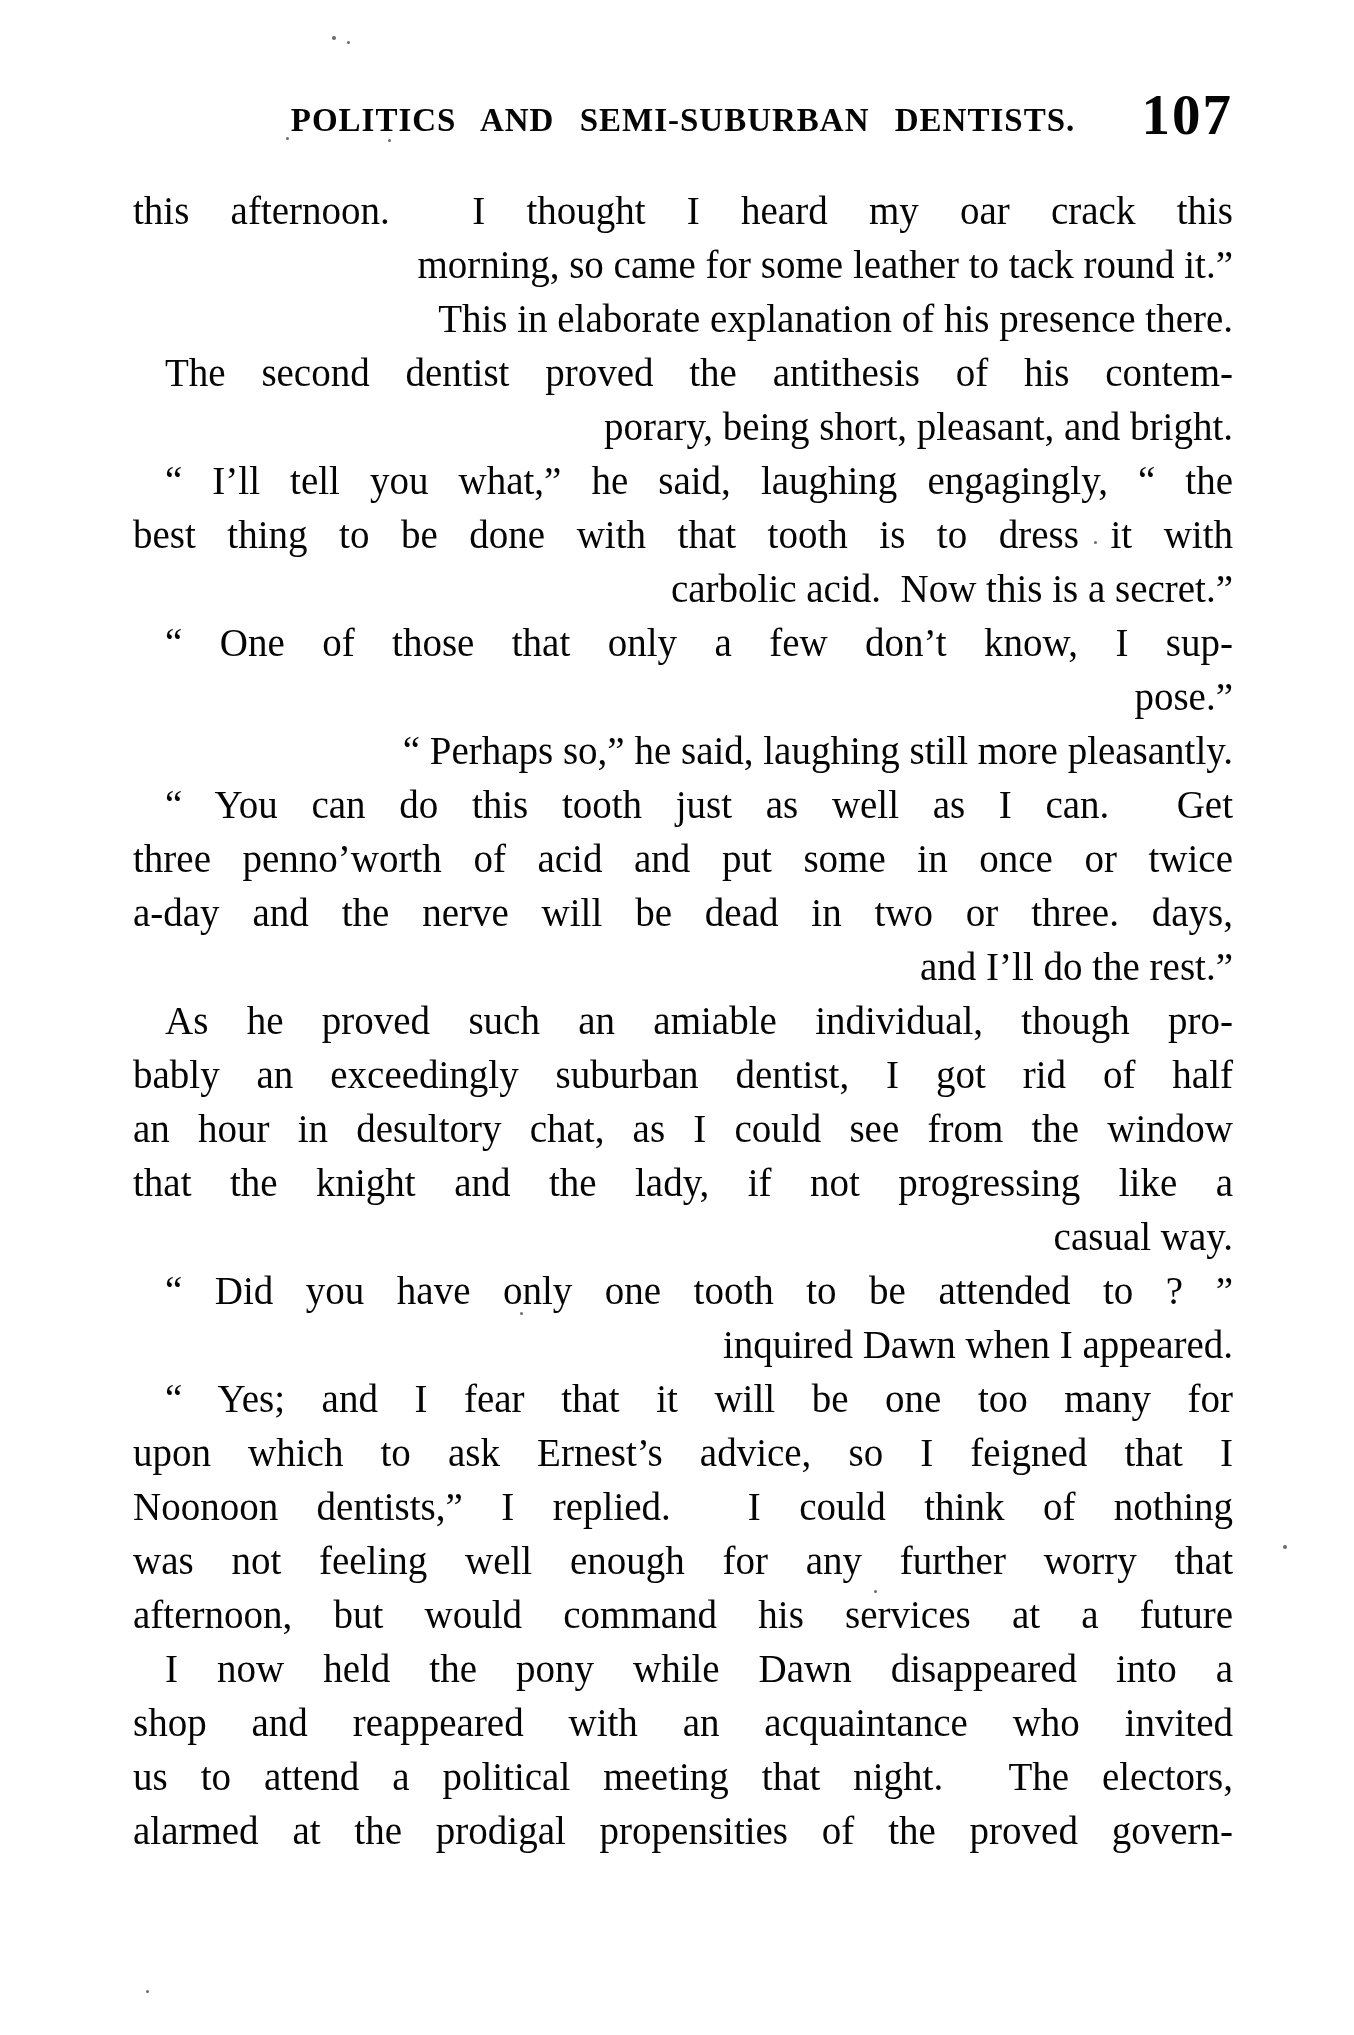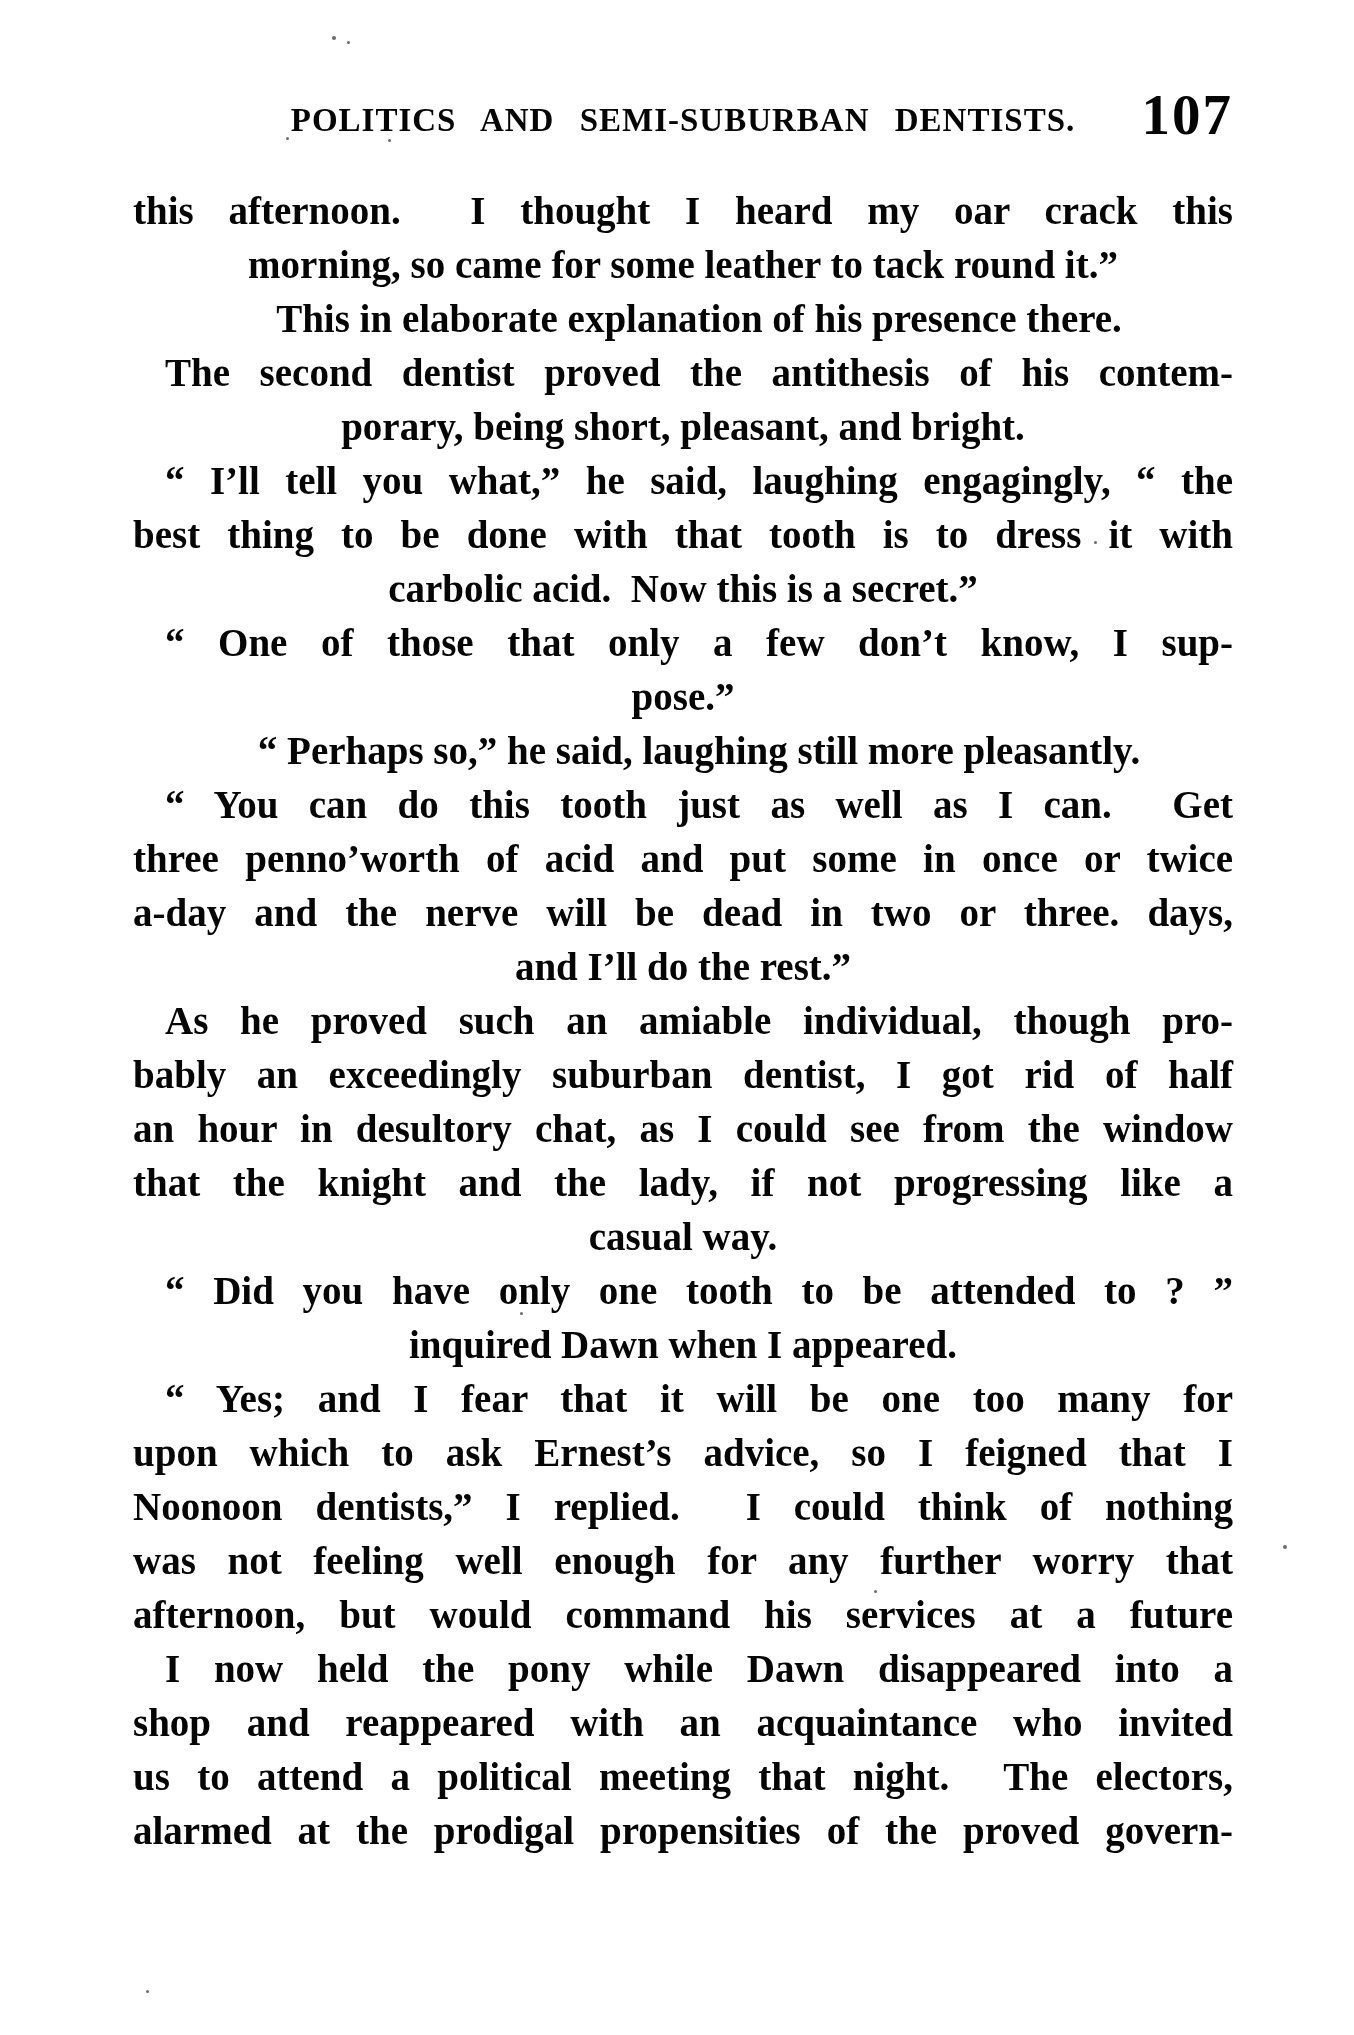--- a/index.html
+++ b/index.html
@@ -44,33 +44,33 @@
     letter-spacing: 2px;
   }
   .body-text {
     position: absolute;
     top: 184px;
     left: 133px;
     width: 1100px;
   }
   .ln {
     font-size: 39px;
-    font-weight: bold;
+    font-weight: normal;
     line-height: 54px;
     height: 54px;
     text-align: justify;
     text-align-last: justify;
     white-space: normal;
     overflow: visible;
   }
   .ln.first {
     padding-left: 32px;
   }
   .ln.end {
-    text-align: center;
+    text-align: right;
     text-align-last: auto;
   }
   .speck {
     position: absolute;
     background: #1a1a1a;
     border-radius: 50%;
     opacity: 0.65;
   }
 </style>
 </head>

